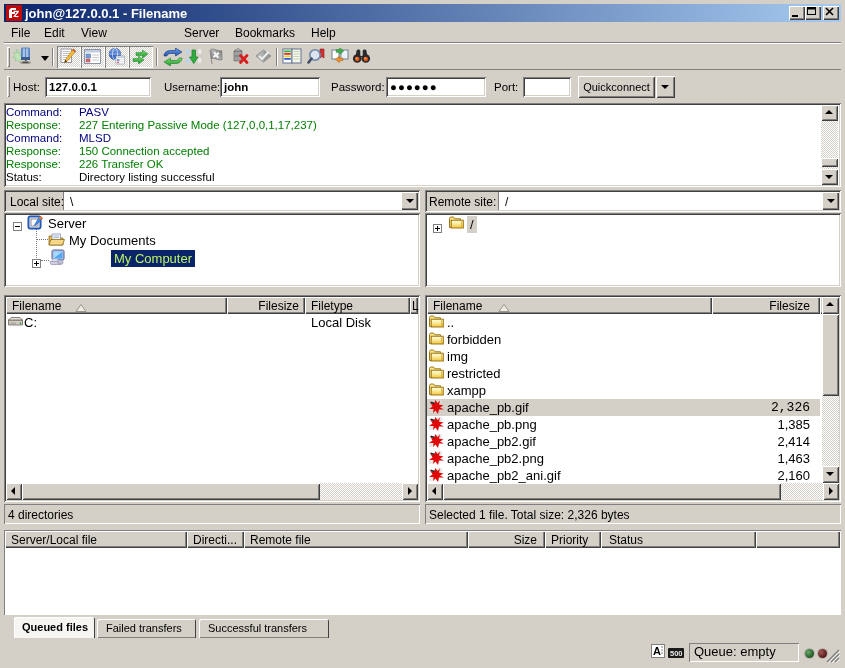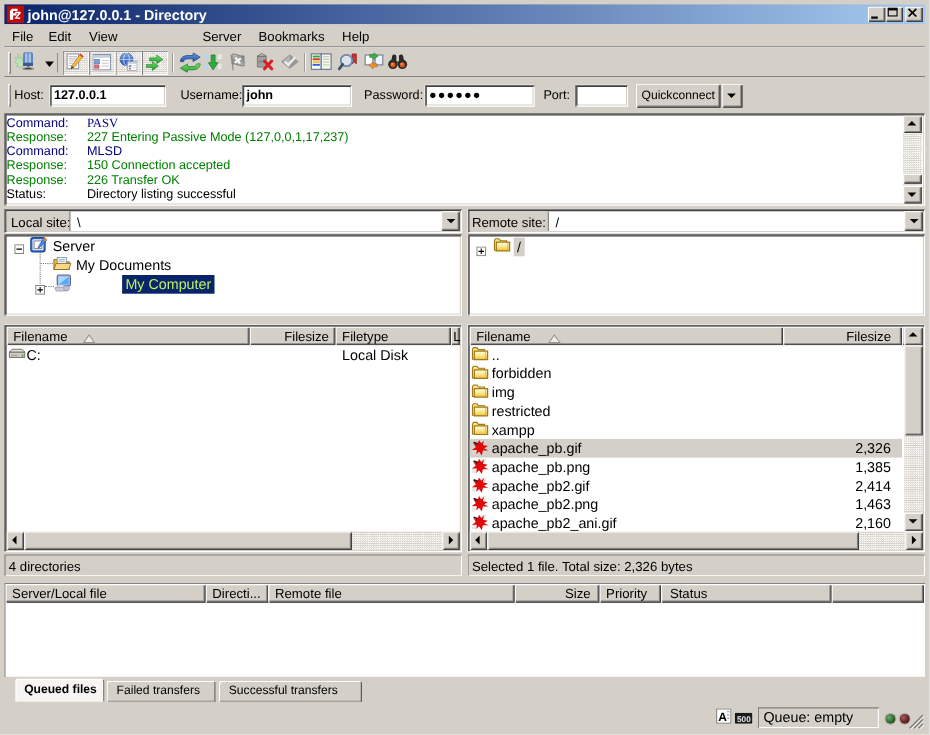--- a/index.html
+++ b/index.html
@@ -70,21 +70,21 @@
 <div id="win">
 
   <div id="titlebar" class="abs">
     <div class="abs" style="left:2px;top:1px;width:16px;height:16px;">
       <svg width="16" height="16" viewBox="0 0 16 16">
         <rect width="16" height="16" fill="#bf0a0a"></rect>
         <path d="M3 13 L3 5 L5 3 L10 3 L10 5 L6 5 L6 7 L9 7 L9 9 L6 9 L6 13 Z" fill="#fff"></path>
         <path d="M8 13 L12 8 L8.5 8 L8.5 6.5 L14 6.5 L14 8 L10.5 12 L14 12 L13 13.5 Z" fill="#fff" transform="translate(-0.5,-0.5) scale(0.95)"></path>
       </svg>
     </div>
-    <div id="titletext">john@127.0.0.1 - Directory</div>
+    <div id="titletext">john@127.0.0.1 - Filename</div>
     <div class="winbtn" style="left:785px;"><svg width="14" height="12" viewBox="0 0 14 12">
           <rect x="3" y="9" width="6" height="2" fill="#000"></rect>
         </svg></div>
     <div class="winbtn" style="left:801px;"><svg width="14" height="12" viewBox="0 0 14 12">
           <rect x="2.5" y="1.5" width="8" height="7" fill="none" stroke="#000"></rect>
           <rect x="2.5" y="1.5" width="8" height="2" fill="#000"></rect>
         </svg></div>
     <div class="winbtn" style="left:819px;"><svg width="14" height="12" viewBox="0 0 14 12">
           <path d="M3 2 L10 9 M10 2 L3 9" stroke="#000" stroke-width="1.6"></path>
         </svg></div>
@@ -277,21 +277,21 @@
     <div class="qinput" style="left:382px;width:100px;letter-spacing:1px;font-weight:bold;">●●●●●●</div>
     <span class="qlabel" style="left:490px;">Port:</span>
     <div class="qinput" style="left:519px;width:48px;"></div>
     <div class="abs raised" style="left:574px;top:6px;width:77px;height:22px;background:#d4d0c8;text-align:center;padding-top:5px;font-size:11px;">Quickconnect</div>
     <div class="abs raised" style="left:652px;top:6px;width:19px;height:22px;background:#d4d0c8;">
       <div class="arr" style="left:5px;top:9px;border-left:4px solid transparent;border-right:4px solid transparent;border-top:4px solid #000;"></div>
     </div>
   </div>
 
   <div id="log" class="abs sunken">
-    <div class="logline lblue" style="top:3px;"><span>Command:</span><span style="position:absolute;left:73px;font-family:Liberation Serif, serif;">PASV</span></div>
+    <div class="logline lblue" style="top:3px;"><span>Command:</span><span style="position:absolute;left:73px;">PASV</span></div>
     <div class="logline lgreen" style="top:16px;"><span>Response:</span><span style="position:absolute;left:73px;">227 Entering Passive Mode (127,0,0,1,17,237)</span></div>
     <div class="logline lblue" style="top:29px;"><span>Command:</span><span style="position:absolute;left:73px;">MLSD</span></div>
     <div class="logline lgreen" style="top:42px;"><span>Response:</span><span style="position:absolute;left:73px;">150 Connection accepted</span></div>
     <div class="logline lgreen" style="top:55px;"><span>Response:</span><span style="position:absolute;left:73px;">226 Transfer OK</span></div>
     <div class="logline" style="top:68px;"><span>Status:</span><span style="position:absolute;left:73px;">Directory listing successful</span></div>
 
     <div class="abs" style="left:817px;top:2px;width:17px;height:80px;">
       <div class="sbtn" style="left:0;top:0;width:17px;height:16px;">
           <div class="arr" style="left:4px;top:5px;border-left:4px solid transparent;border-right:4px solid transparent;border-bottom:4px solid #000;"></div>
         </div>
@@ -518,21 +518,21 @@
       </div>
     <div class="row sel-inactive" style="left:2px;top:104px;width:393px;">
         <span class="abs" style="left:1px;top:0;"><svg width="17" height="16" viewBox="0 0 17 16">
             <rect x="9" y="1" width="5" height="4" fill="#d8dcdc" opacity="0.6"></rect>
             <rect x="1" y="10" width="4" height="4" fill="#d8dcdc" opacity="0.6"></rect>
             <path d="M7.5 1 L9.5 4 L12 1.5 L11 5.5 L15.5 6.5 L12 8.5 L16 10.5 L11 10.5 L10 15 L7.5 11.5 L5 14 L5.5 10 L1 10 L4.5 7.5 L2.5 4 L6 5 Z" fill="#e00808"></path>
             <circle cx="8.5" cy="8" r="2.5" fill="#e00808"></circle>
             <path d="M2.5 3.2 L6.5 4.6" stroke="#222" stroke-width="1.6"></path>
           </svg></span>
         <span class="abs" style="left:20px;top:1px;">apache_pb.gif</span>
-        <span class="abs" style="right:10px;top:1px;">2,326</span>
+        <span class="abs" style="right:10px;top:1px;font-family:Liberation Mono, monospace;">2,326</span>
       </div>
     <div class="row" style="left:2px;top:121px;width:393px;">
         <span class="abs" style="left:1px;top:0;"><svg width="17" height="16" viewBox="0 0 17 16">
             <rect x="9" y="1" width="5" height="4" fill="#d8dcdc" opacity="0.6"></rect>
             <rect x="1" y="10" width="4" height="4" fill="#d8dcdc" opacity="0.6"></rect>
             <path d="M7.5 1 L9.5 4 L12 1.5 L11 5.5 L15.5 6.5 L12 8.5 L16 10.5 L11 10.5 L10 15 L7.5 11.5 L5 14 L5.5 10 L1 10 L4.5 7.5 L2.5 4 L6 5 Z" fill="#e00808"></path>
             <circle cx="8.5" cy="8" r="2.5" fill="#e00808"></circle>
             <path d="M2.5 3.2 L6.5 4.6" stroke="#222" stroke-width="1.6"></path>
           </svg></span>
         <span class="abs" style="left:20px;top:1px;">apache_pb.png</span>

